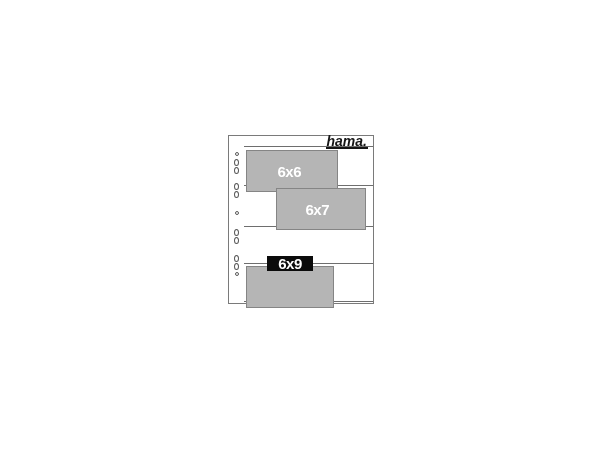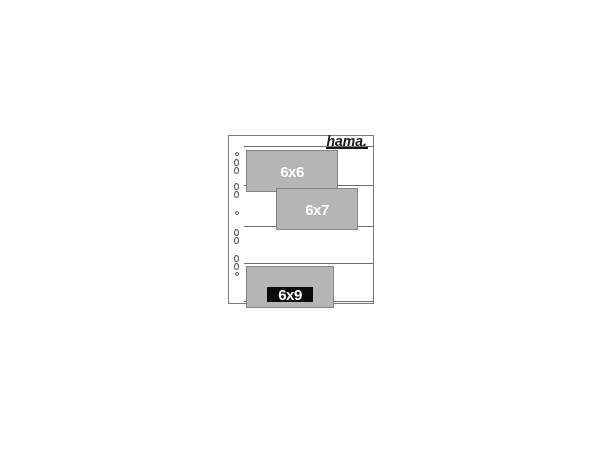--- a/index.html
+++ b/index.html
@@ -33,23 +33,23 @@
     border-bottom:2px solid var(--logo-color);padding:0 1px 1px 1px;
   }
   .holes{position:absolute;left:0;top:0;width:15px;height:100%;}
   .hole{
     position:absolute;left:5px;width:5px;height:7px;
     border:1px solid var(--hole-outline);border-radius:50%;
     background:#fff;box-sizing:border-box;
   }
   .hole.small{left:6px;width:4px;height:4px;}
   .strip{
-    position:absolute;display:flex;gap:5px;
+    position:absolute;display:flex;gap:16px;
     background:var(--strip-bg);border:1px solid var(--strip-edge);
-    padding:20px;box-sizing:border-box;
+    padding:20px;box-sizing:border-box;justify-content:flex-end;
   }
   .frame{
     flex:1;background:var(--film-black);
     display:flex;align-items:center;justify-content:center;
   }
   .fmt{
     color:var(--label-text);font-weight:bold;font-size:15px;line-height:1;
     letter-spacing:-0.5px;
   }
 </style>
@@ -83,21 +83,21 @@
   </div>
 
   <div class="strip" style="left:246px;top:150px;width:92px;height:33px;">
     <div class="frame"></div>
     <div class="frame">
       <span class="fmt">6x6</span>
     </div>
     <div class="frame"></div>
   </div>
 
-  <div class="strip" style="left:276px;top:188px;width:82px;height:33px;">
+  <div class="strip" style="left:276px;top:188px;width:90px;height:33px;">
     <div class="frame"></div>
     <div class="frame">
       <span class="fmt">6x7</span>
     </div>
     <div class="frame"></div>
   </div>
 
 
   <div class="strip" style="left:246px;top:266px;width:88px;height:33px;flex-direction:column;">
     <div class="frame">

